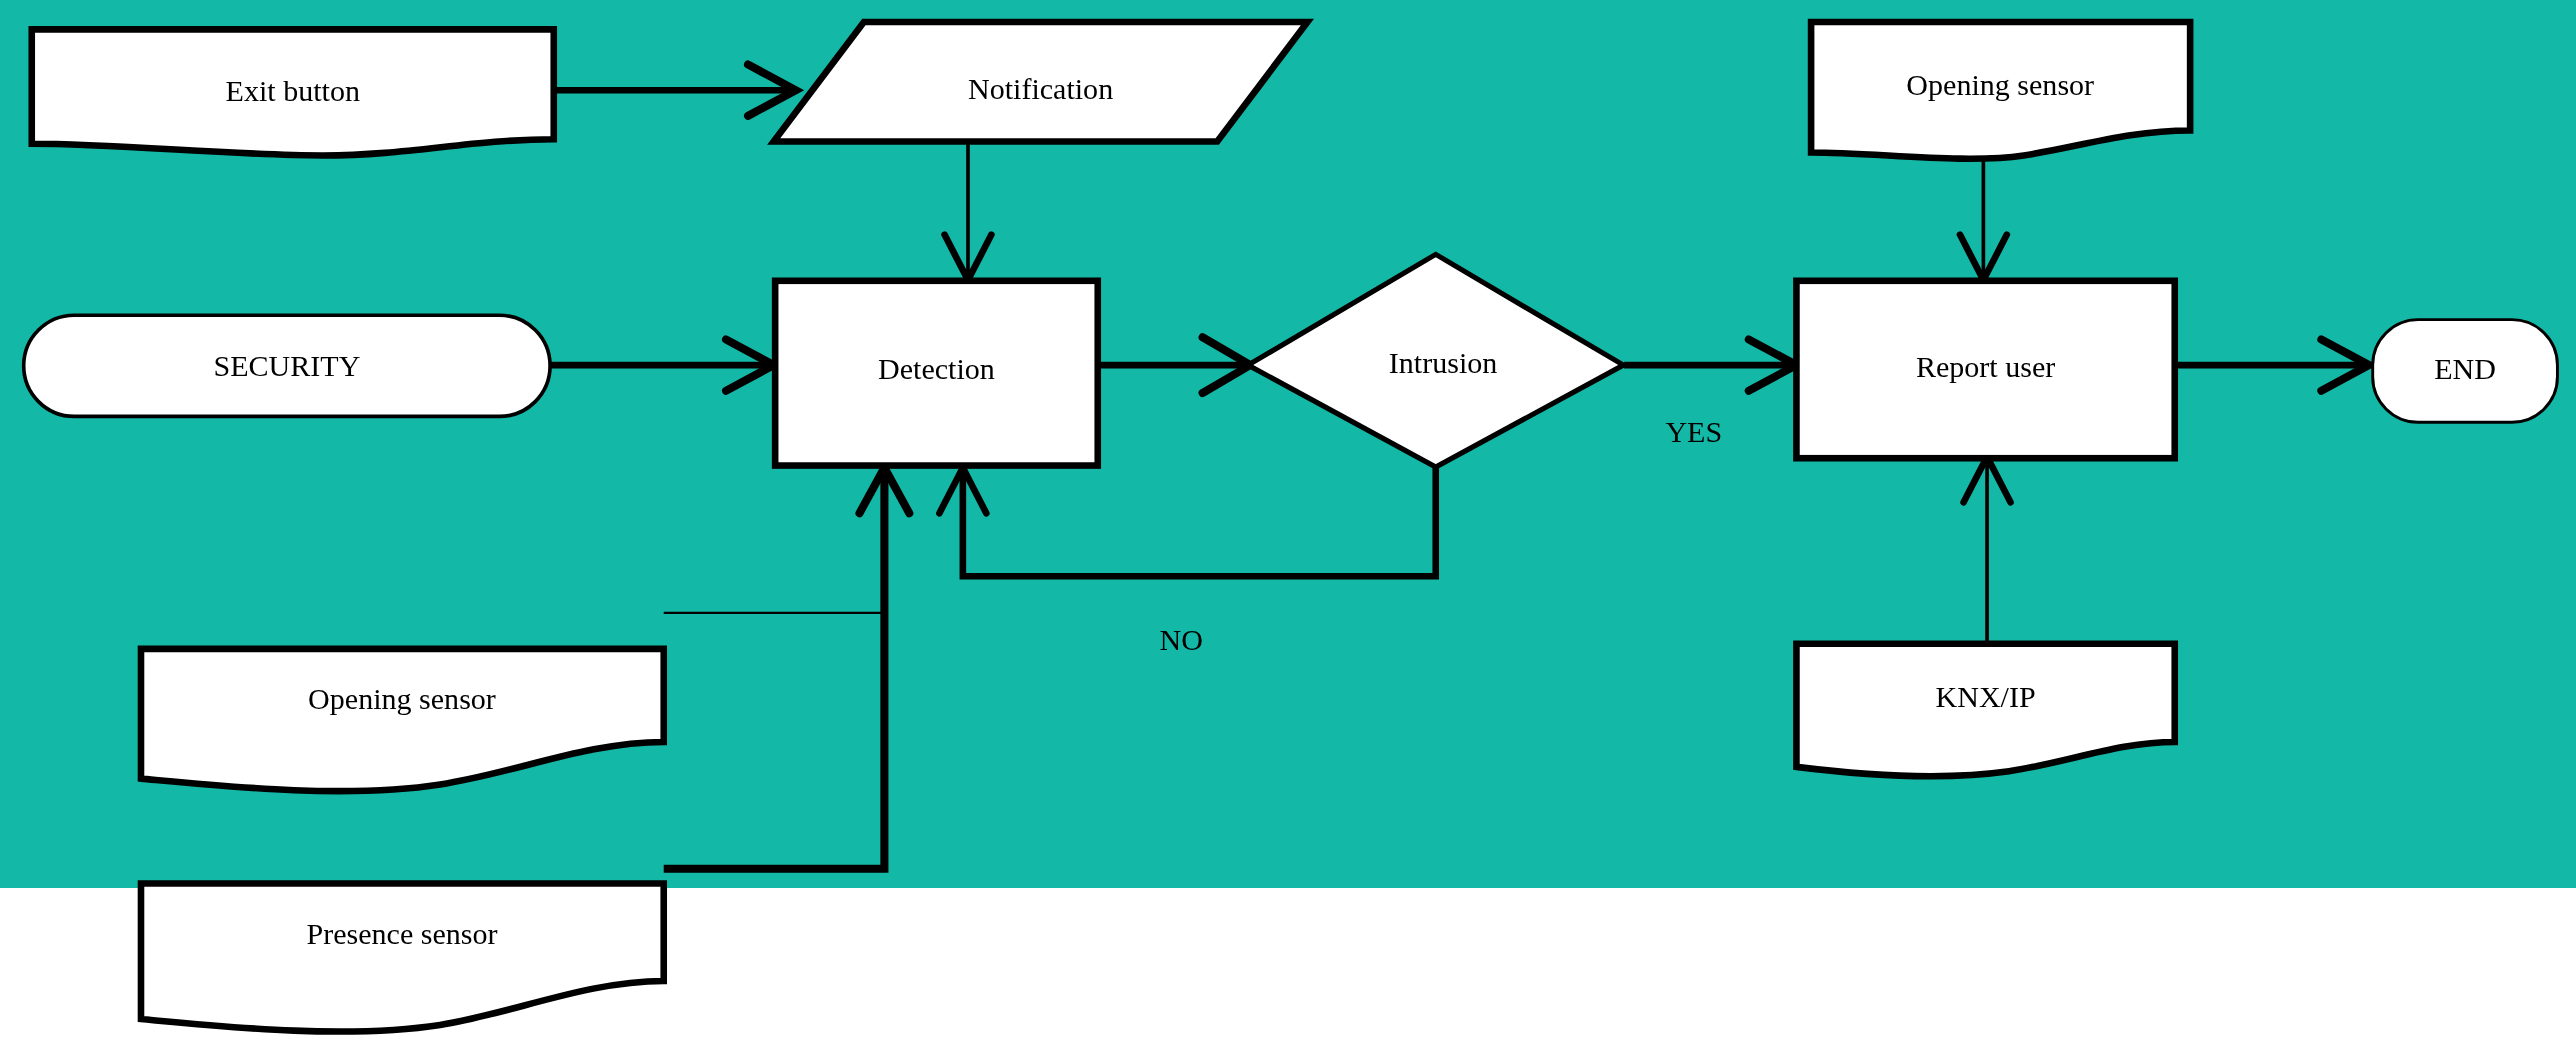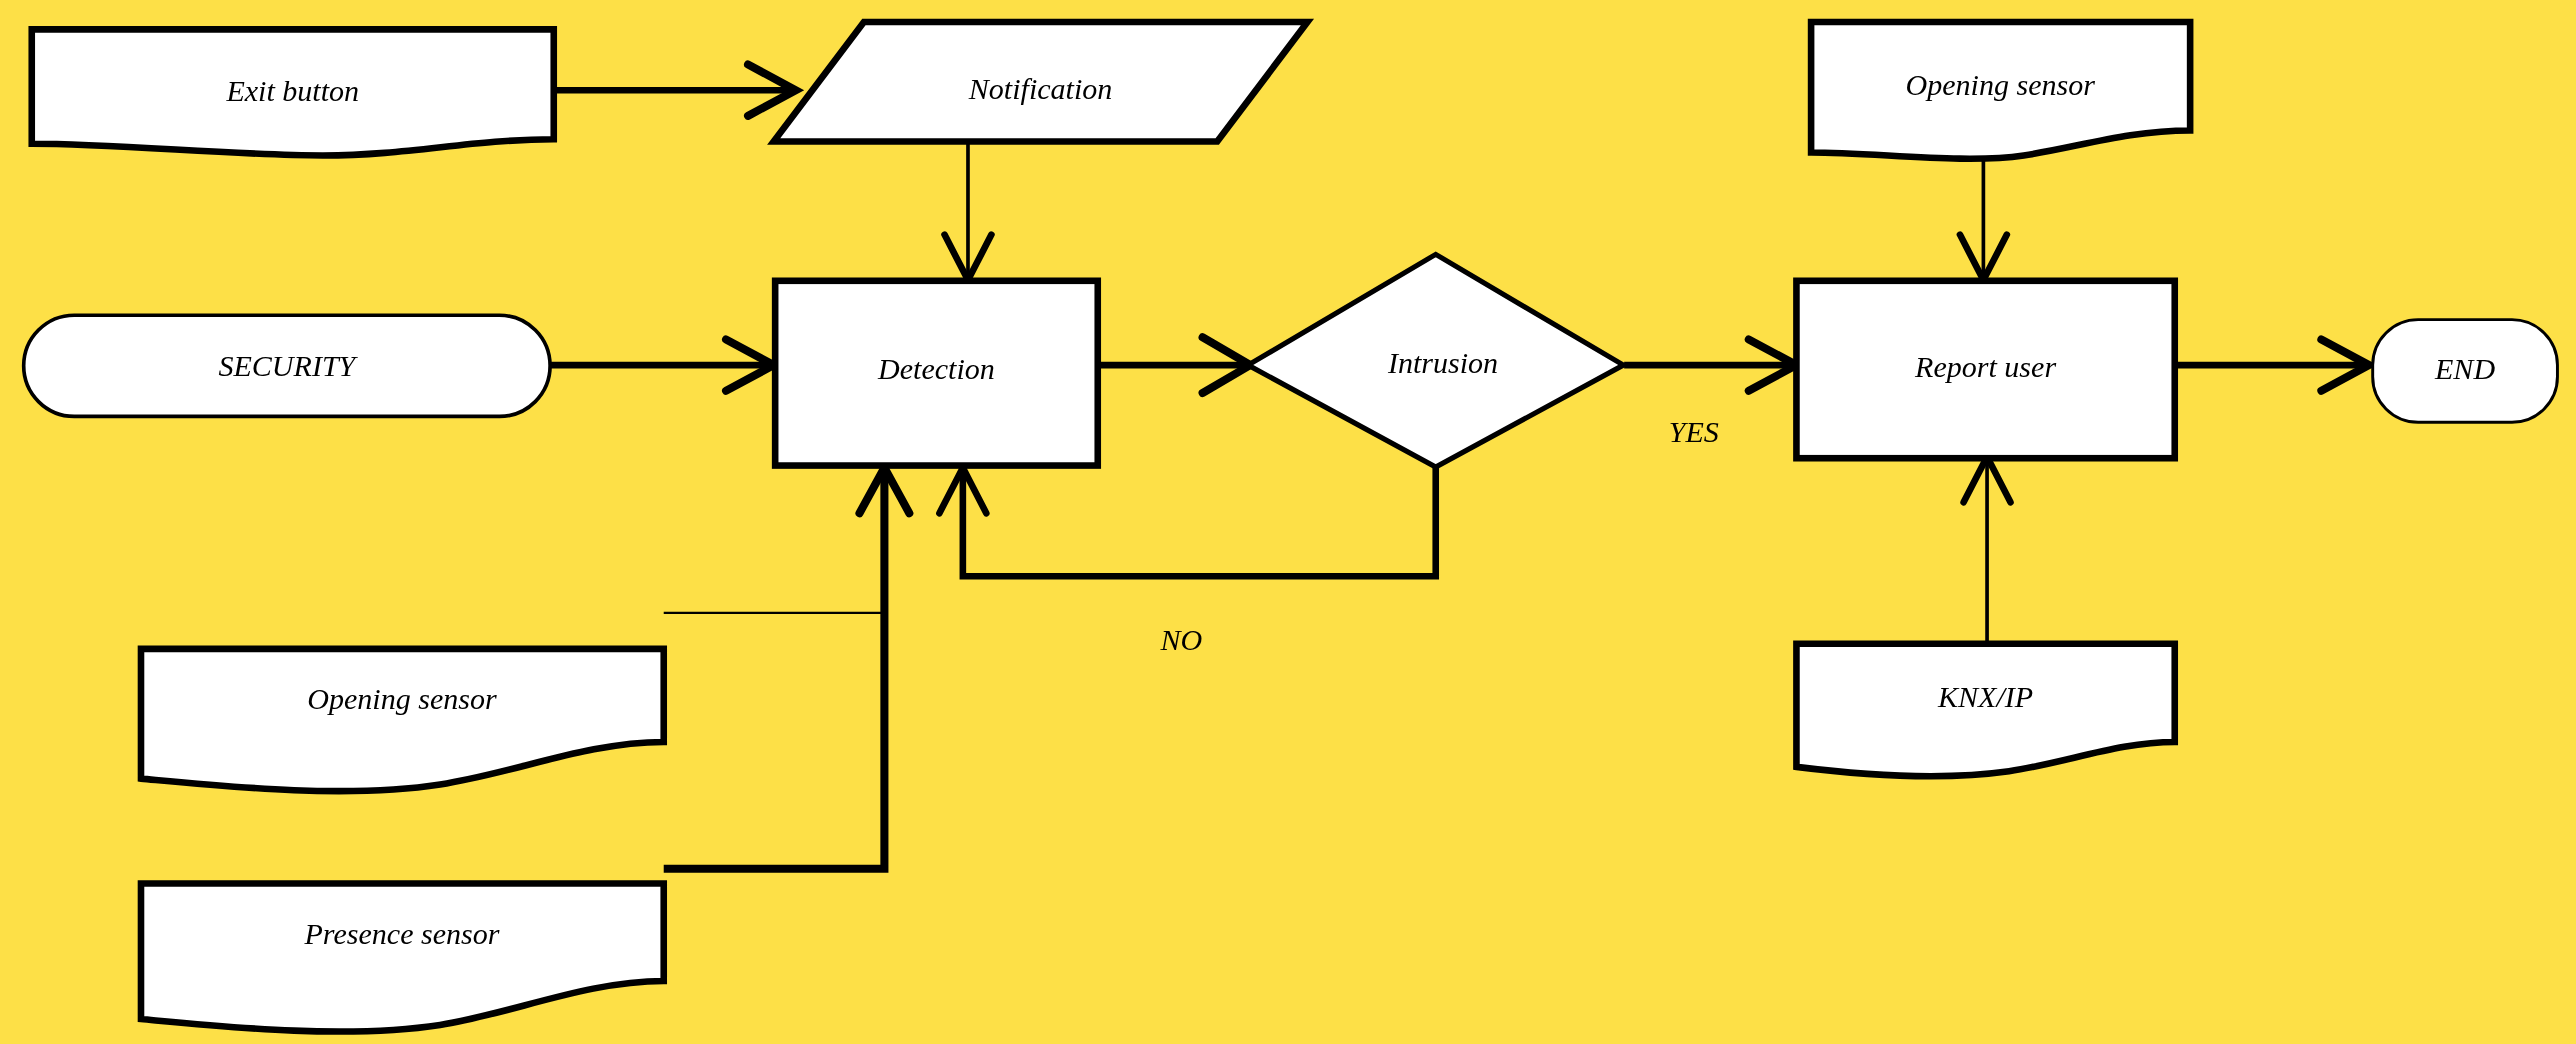--- a/index.html
+++ b/index.html
@@ -9,23 +9,22 @@
   }
   body {
     width: 2576px;
     height: 1044px;
     overflow: hidden;
     font-family: "Liberation Serif", "DejaVu Serif", serif;
   }
   #flow-root {
     position: relative;
     width: 2576px;
-    height: 1044px;
-    background: #fde047;
-    font-style: italic;
+    height: 888px;
+    background: #14b8a6;
   }
   svg#flow-svg {
     position: absolute;
     top: 0;
     left: 0;
     width: 2576px;
     height: 1044px;
     display: block;
   }
   .node-shape {

